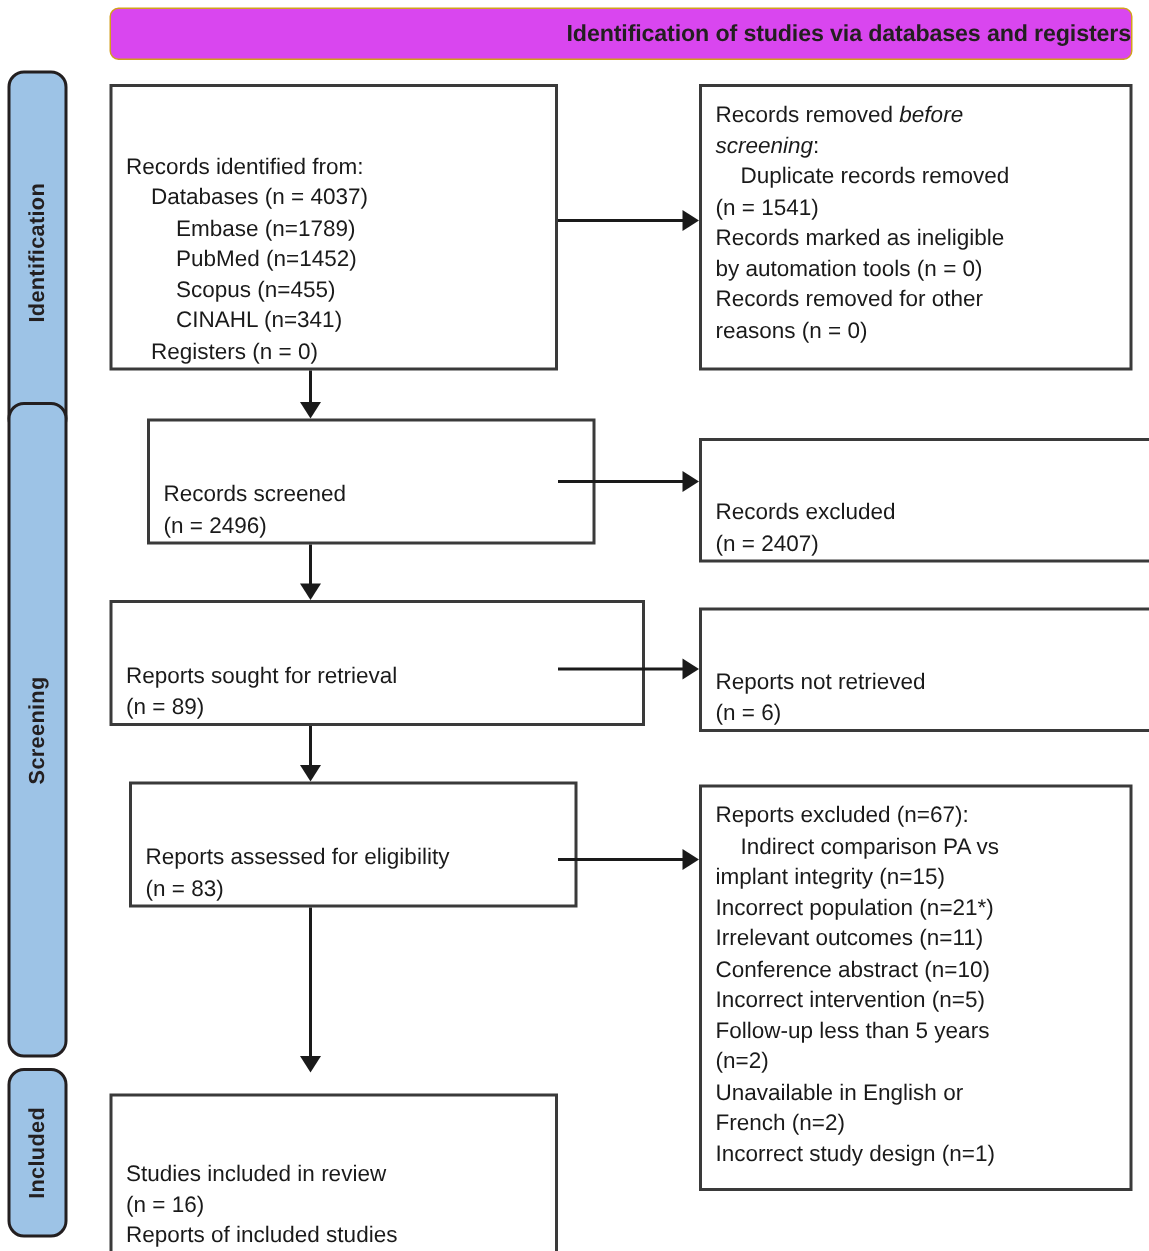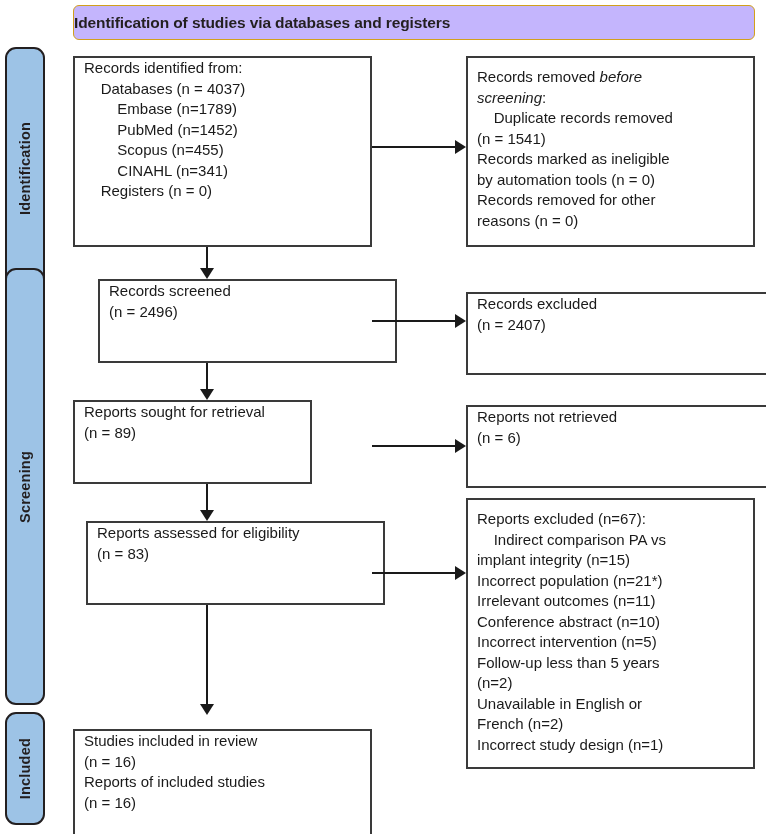--- a/index.html
+++ b/index.html
@@ -20,27 +20,27 @@
     overflow: hidden;
   }
 
   
   .phase-banner {
     position: absolute;
     left: 73px;
     top: 5px;
     width: 682px;
     height: 35px;
-    background: #c4b5fd;
+    background: #d946ef;
     border: 1px solid #d2a01c;
     border-radius: 6px;
     box-sizing: border-box;
     display: flex;
     align-items: center;
-    justify-content: flex-start;
+    justify-content: flex-end;
   }
   .phase-banner-label {
     font-size: 15.5px;
     font-weight: bold;
     color: #231f20;
     letter-spacing: -0.1px;
     text-align: center;
   }
 
   
@@ -71,42 +71,42 @@
 
   
   .flow-box {
     position: absolute;
     background: #ffffff;
     border: 2.2px solid #3a3a3a;
     box-sizing: border-box;
     padding: 0 9px;
     display: flex;
     flex-direction: column;
-    justify-content: flex-start;
+    justify-content: flex-end;
   }
   .flow-box .box-text {
     font-size: 15px;
     line-height: 20.5px;
     color: #1a1a1a;
     white-space: pre-wrap;
   }
   .flow-box.top-align { justify-content: flex-start; padding-top: 9px; }
 
   
   #box-identified       { left: 73px;  top: 56px;  width: 299px; height: 191px; }
   #box-screened         { left: 73px;  top: 279px; width: 299px; height: 84px; margin-left: 25px;  }
-  #box-sought           { left: 73px;  top: 400px; width: 239px; height: 84px;  }
+  #box-sought           { left: 73px;  top: 400px; width: 357px; height: 84px;  }
   #box-assessed         { left: 86px;  top: 521px; width: 299px; height: 84px;  }
   #box-included         { left: 73px;  top: 729px; width: 299px; height: 128px; }
 
   
   #box-removed          { left: 466px; top: 56px;  width: 289px; height: 191px; }
   #box-records-excluded { left: 466px; top: 292px; width: 317px; height: 83px;  }
   #box-not-retrieved    { left: 466px; top: 405px; width: 348px; height: 83px;  }
-  #box-reports-excluded { left: 466px; top: 498px; width: 289px; height: 271px; }
+  #box-reports-excluded { left: 466px; top: 523px; width: 289px; height: 271px; }
 
   .italic { font-style: italic; }
 
   
   .conn {
     position: absolute;
     background: #1a1a1a;
   }
   .conn-v { width: 2.4px; }
   .conn-h { height: 2.4px; }

